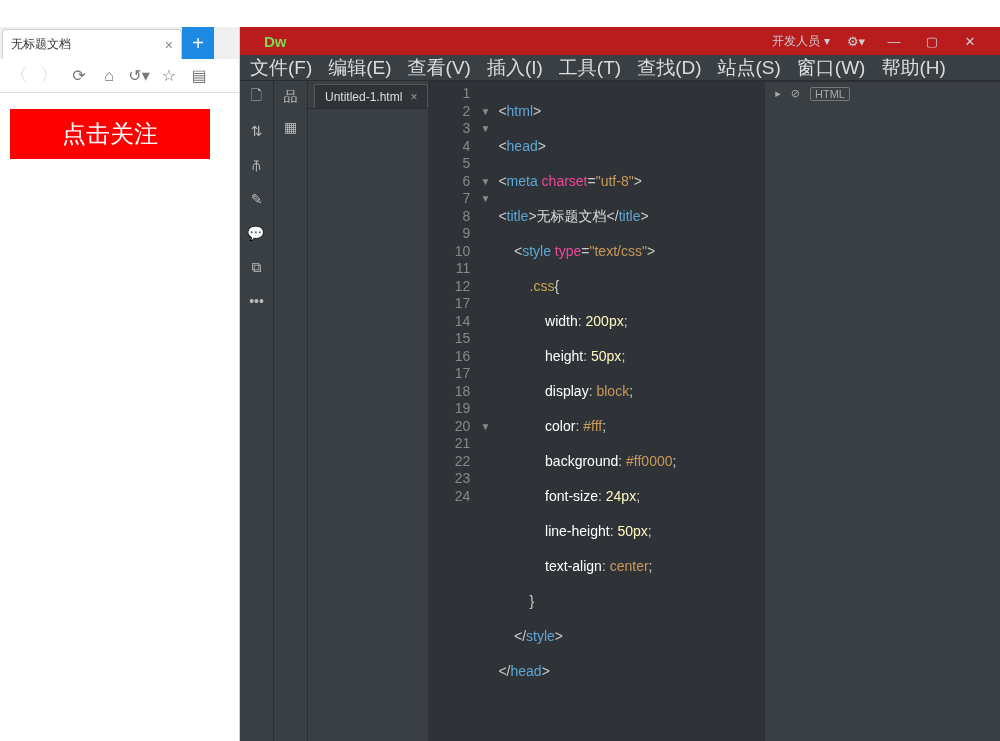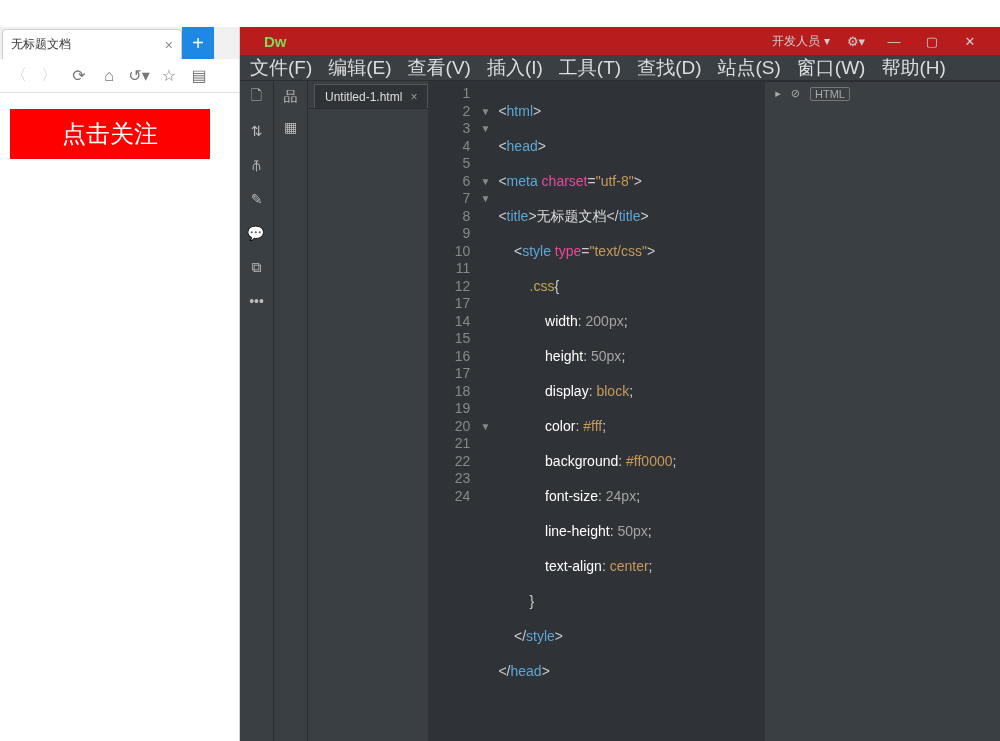--- a/index.html
+++ b/index.html
@@ -46,21 +46,21 @@
 .code{flex:1;padding:4px 0 0 6px;white-space:pre;color:#ccc;}
 .code div{height:17.5px;}
 .tok-doctype{color:#8fa7c7;}
 .tok-tag{color:#5ea6d6;}
 .tok-bracket{color:#ccc;}
 .tok-attr{color:#ec4899;}
 .tok-string{color:#c79a5a;}
 .tok-text{color:#ddd;}
 .tok-prop{color:#ffffff;}
 .tok-val{color:#c79a5a;}
-.tok-num{color:#a3a3a3;}
+.tok-num{color:#fef9c3;}
 .tok-sel{color:#c5a84f;}
 .tok-punc{color:#ccc;}
 
 .statusbar{height:24px;background:#3a3f44;border-top:1px solid #2a2e32;display:flex;align-items:center;justify-content:flex-end;padding:0 150px 0 10px;font-size:11px;color:#aaa;gap:10px;}
 .statusbar .lang{border:1px solid #777;padding:0 4px;border-radius:2px;}
 
 .watermark{position:absolute;right:0;bottom:0;width:140px;height:44px;background:#000;color:#fff;display:flex;align-items:center;justify-content:center;gap:6px;font-size:11px;}
 .watermark .logo{width:24px;height:24px;border:2px solid #ff9a00;border-radius:50%;position:relative;}
 .watermark .logo::after{content:"";position:absolute;left:6px;top:4px;width:8px;height:10px;border-right:2px solid #ff9a00;border-bottom:2px solid #ff9a00;transform:rotate(35deg);}
 .watermark .txt{display:flex;flex-direction:column;line-height:1.1;}

